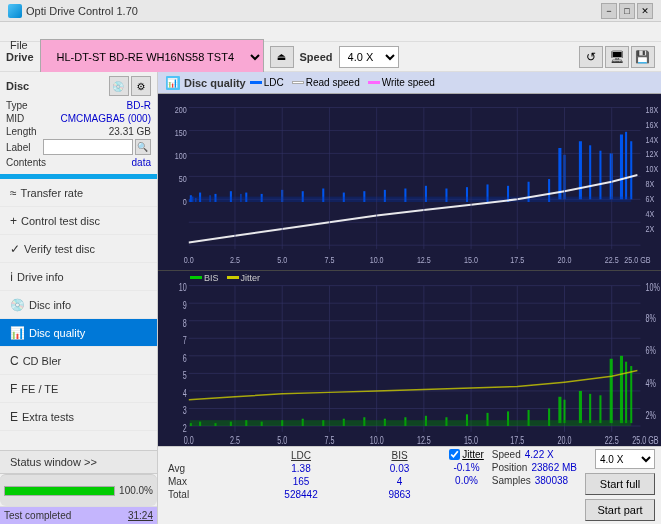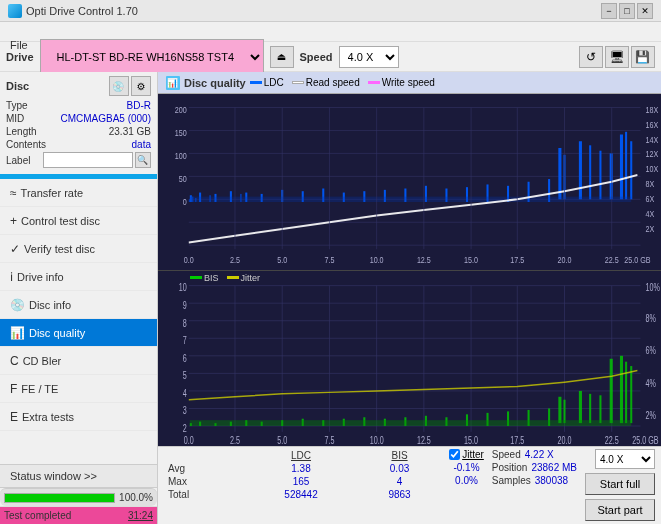--- a/index.html
+++ b/index.html
@@ -46,21 +46,21 @@
     .label-btn { width: 16px; height: 16px; background: #e0e0e0; border: 1px solid #aaa; cursor: pointer; display: flex; align-items: center; justify-content: center; font-size: 9px; }
     
     
     .nav-item { height: 28px; display: flex; align-items: center; padding: 0 10px; cursor: pointer; font-size: 11px; color: #333; border-bottom: 1px solid #e8e8e8; }
     .nav-item.active { background: #0078d7; color: white; }
     .nav-item .nav-icon { margin-right: 4px; font-size: 12px; }
     
     
     .status-section { margin-top: auto; }
     .status-btn { height: 24px; display: flex; align-items: center; padding: 0 10px; cursor: pointer; font-size: 11px; color: #333; border-top: 1px solid #ccc; border-bottom: 1px solid #ccc; background: #e8e8e8; }
-    .progress-bar-container { height: 18px; background: #e0e0e0; border-top: 1px solid #ccc; display: flex; align-items: center; padding: 0 4px; gap: 4px; border-radius: 6px; }
+    .progress-bar-container { height: 32px; background: #e0e0e0; border-top: 1px solid #ccc; display: flex; align-items: center; padding: 0 4px; gap: 4px; border-radius: 6px; }
     .progress-bar-outer { flex: 1; height: 10px; background: #c0c0c0; border: 1px solid #aaa; }
     .progress-bar-inner { height: 100%; background: #00cc00; }
     .progress-text { font-size: 10px; color: #333; white-space: nowrap; }
     
     
     .content-area { flex: 1; background: white; display: flex; flex-direction: column; overflow: hidden; }
     
     
     .quality-header { background: #d0d8f0; height: 22px; display: flex; align-items: center; padding: 0 8px; gap: 4px; border-bottom: 1px solid #aaa; }
     .quality-title { font-size: 11px; font-weight: bold; color: #333; }
@@ -151,30 +151,30 @@
       </div>
       <div class="disc-row">
         <span class="disc-key">MID</span>
         <span class="disc-val">CMCMAGBA5 (000)</span>
       </div>
       <div class="disc-row">
         <span class="disc-key">Length</span>
         <span class="disc-val-black">23.31 GB</span>
       </div>
       <div class="disc-row">
-        <span class="disc-key">Contents</span>
-        <span class="disc-val">data</span>
-      </div>
-      <div class="disc-row">
         <span class="disc-key">Label</span>
         <div class="label-row">
           <input class="label-input" type="text" style="">
           <div class="label-btn">🔍</div>
         </div>
       </div>
+      <div class="disc-row">
+        <span class="disc-key">Contents</span>
+        <span class="disc-val">data</span>
+      </div>
     </div>
 
     <div>
       <div class="nav-item">
         <span class="nav-icon">≈</span>
         <span>Transfer rate</span>
       </div>
       <div class="nav-item">
         <span class="nav-icon">+</span>
         <span>Control test disc</span>
@@ -212,21 +212,21 @@
     <div class="status-section">
       <div class="status-btn">
         <span>Status window &gt;&gt;</span>
       </div>
       <div class="progress-bar-container">
         <div class="progress-bar-outer">
           <div class="progress-bar-inner" style="width:100%"></div>
         </div>
         <span class="progress-text">100.0%</span>
       </div>
-      <div style="height:18px;display:flex;align-items:center;padding:0 4px;justify-content:space-between;background:#ec4899;border-top:1px solid #ddd;">
+      <div style="height:18px;display:flex;align-items:center;padding:0 4px;justify-content:space-between;background:#c4b5fd;border-top:1px solid #ddd;">
         <span style="font-size:10px;color:#333;">Test completed</span>
         <span style="font-size:10px;color:#333;text-decoration:underline;">31:24</span>
       </div>
     </div>
   </div>
 
   <div class="content-area">
 
     <div class="quality-header">
       <div style="width:14px;height:14px;background:#4FC3F7;border-radius:1px;display:inline-flex;align-items:center;justify-content:center;font-size:9px;">📊</div>

